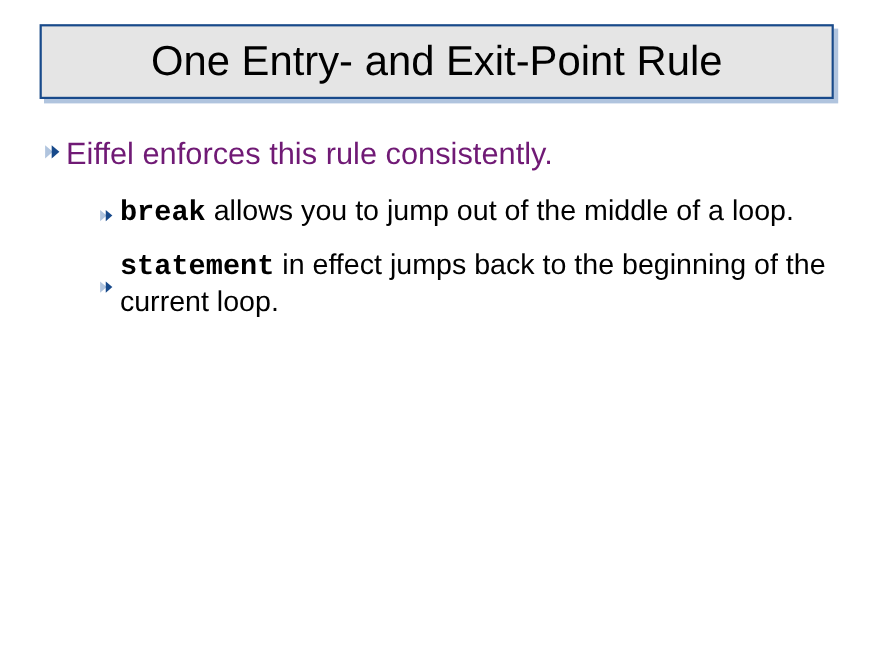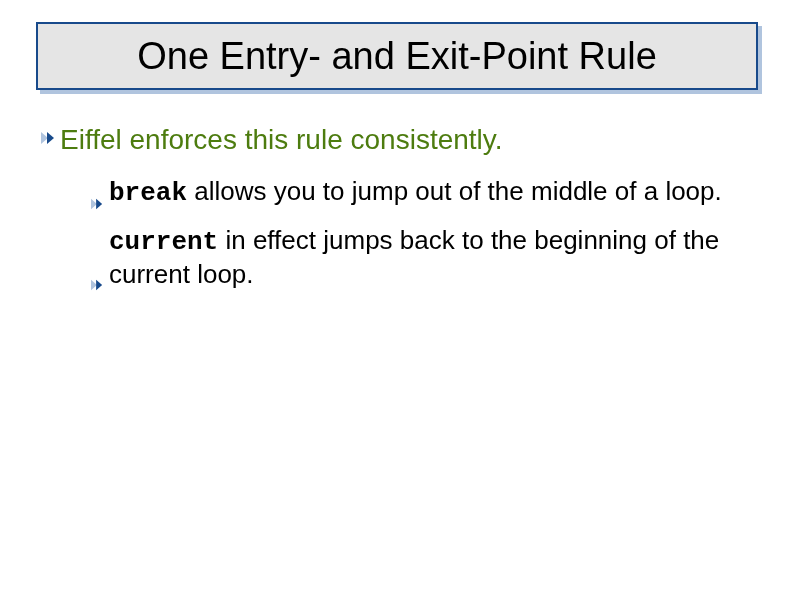--- a/index.html
+++ b/index.html
@@ -43,29 +43,29 @@
   .bullet-icon {
     flex-shrink: 0;
     width: 16px;
     height: 14px;
     margin-top: 9px;
     margin-right: 4px;
   }
   .bullet-text {
     font-size: 28px;
     line-height: 1.25;
-    color: #4d7c0f;
+    color: #701a75;
   }
   .sub-list {
     margin-left: 50px;
     margin-top: 10px;
   }
   .sub-item {
     display: flex;
-    align-items: flex-end;
+    align-items: center;
     margin-bottom: 14px;
   }
   .sub-icon {
     flex-shrink: 0;
     width: 14px;
     height: 12px;
     margin-top: 8px;
     margin-right: 5px;
   }
   .sub-text {
@@ -103,18 +103,18 @@
         <polygon points="7,1 14,7 7,13" fill="#184a8b"></polygon>
       </svg>
       <span class="sub-text"><span class="code-kw">break</span><span> allows you to jump out of the middle of a loop.</span></span>
     </div>
 
     <div class="sub-item">
       <svg class="sub-icon" viewBox="0 0 16 14">
         <polygon points="1,1 8,7 1,13" fill="#b0c4de"></polygon>
         <polygon points="7,1 14,7 7,13" fill="#184a8b"></polygon>
       </svg>
-      <span class="sub-text"><span class="code-kw">current</span><span> in effect jumps back to the beginning of the current loop.</span></span>
+      <span class="sub-text"><span class="code-kw">statement</span><span> in effect jumps back to the beginning of the current loop.</span></span>
     </div>
   </div>
 
 
 </div>
 
 </body></html>

